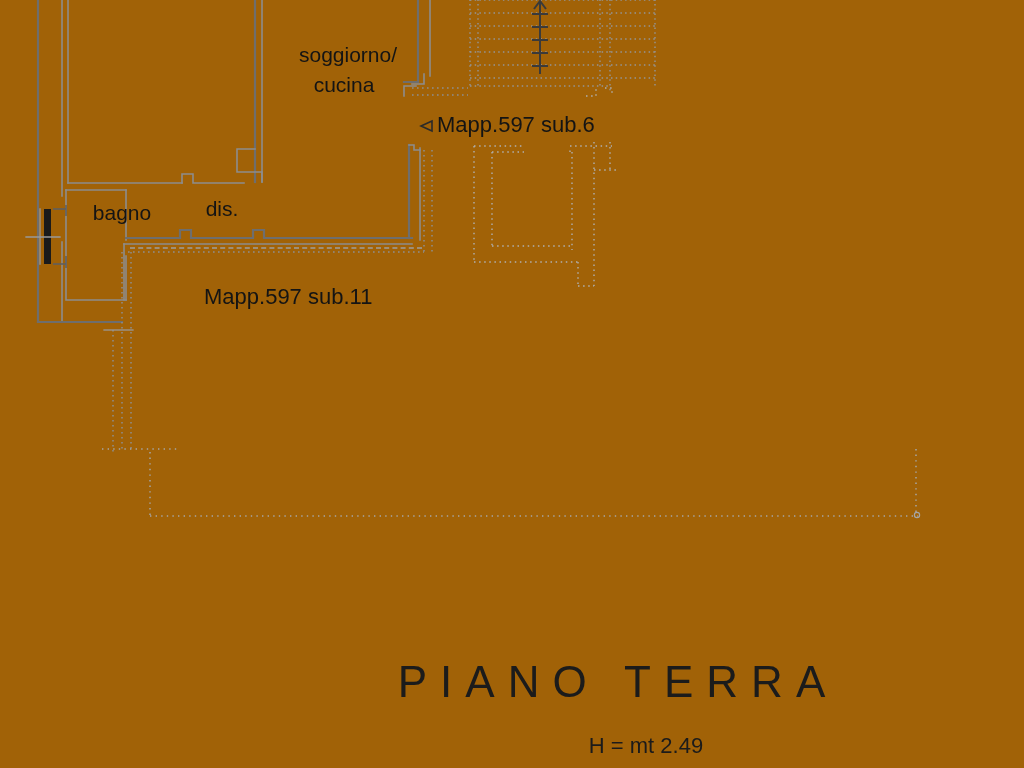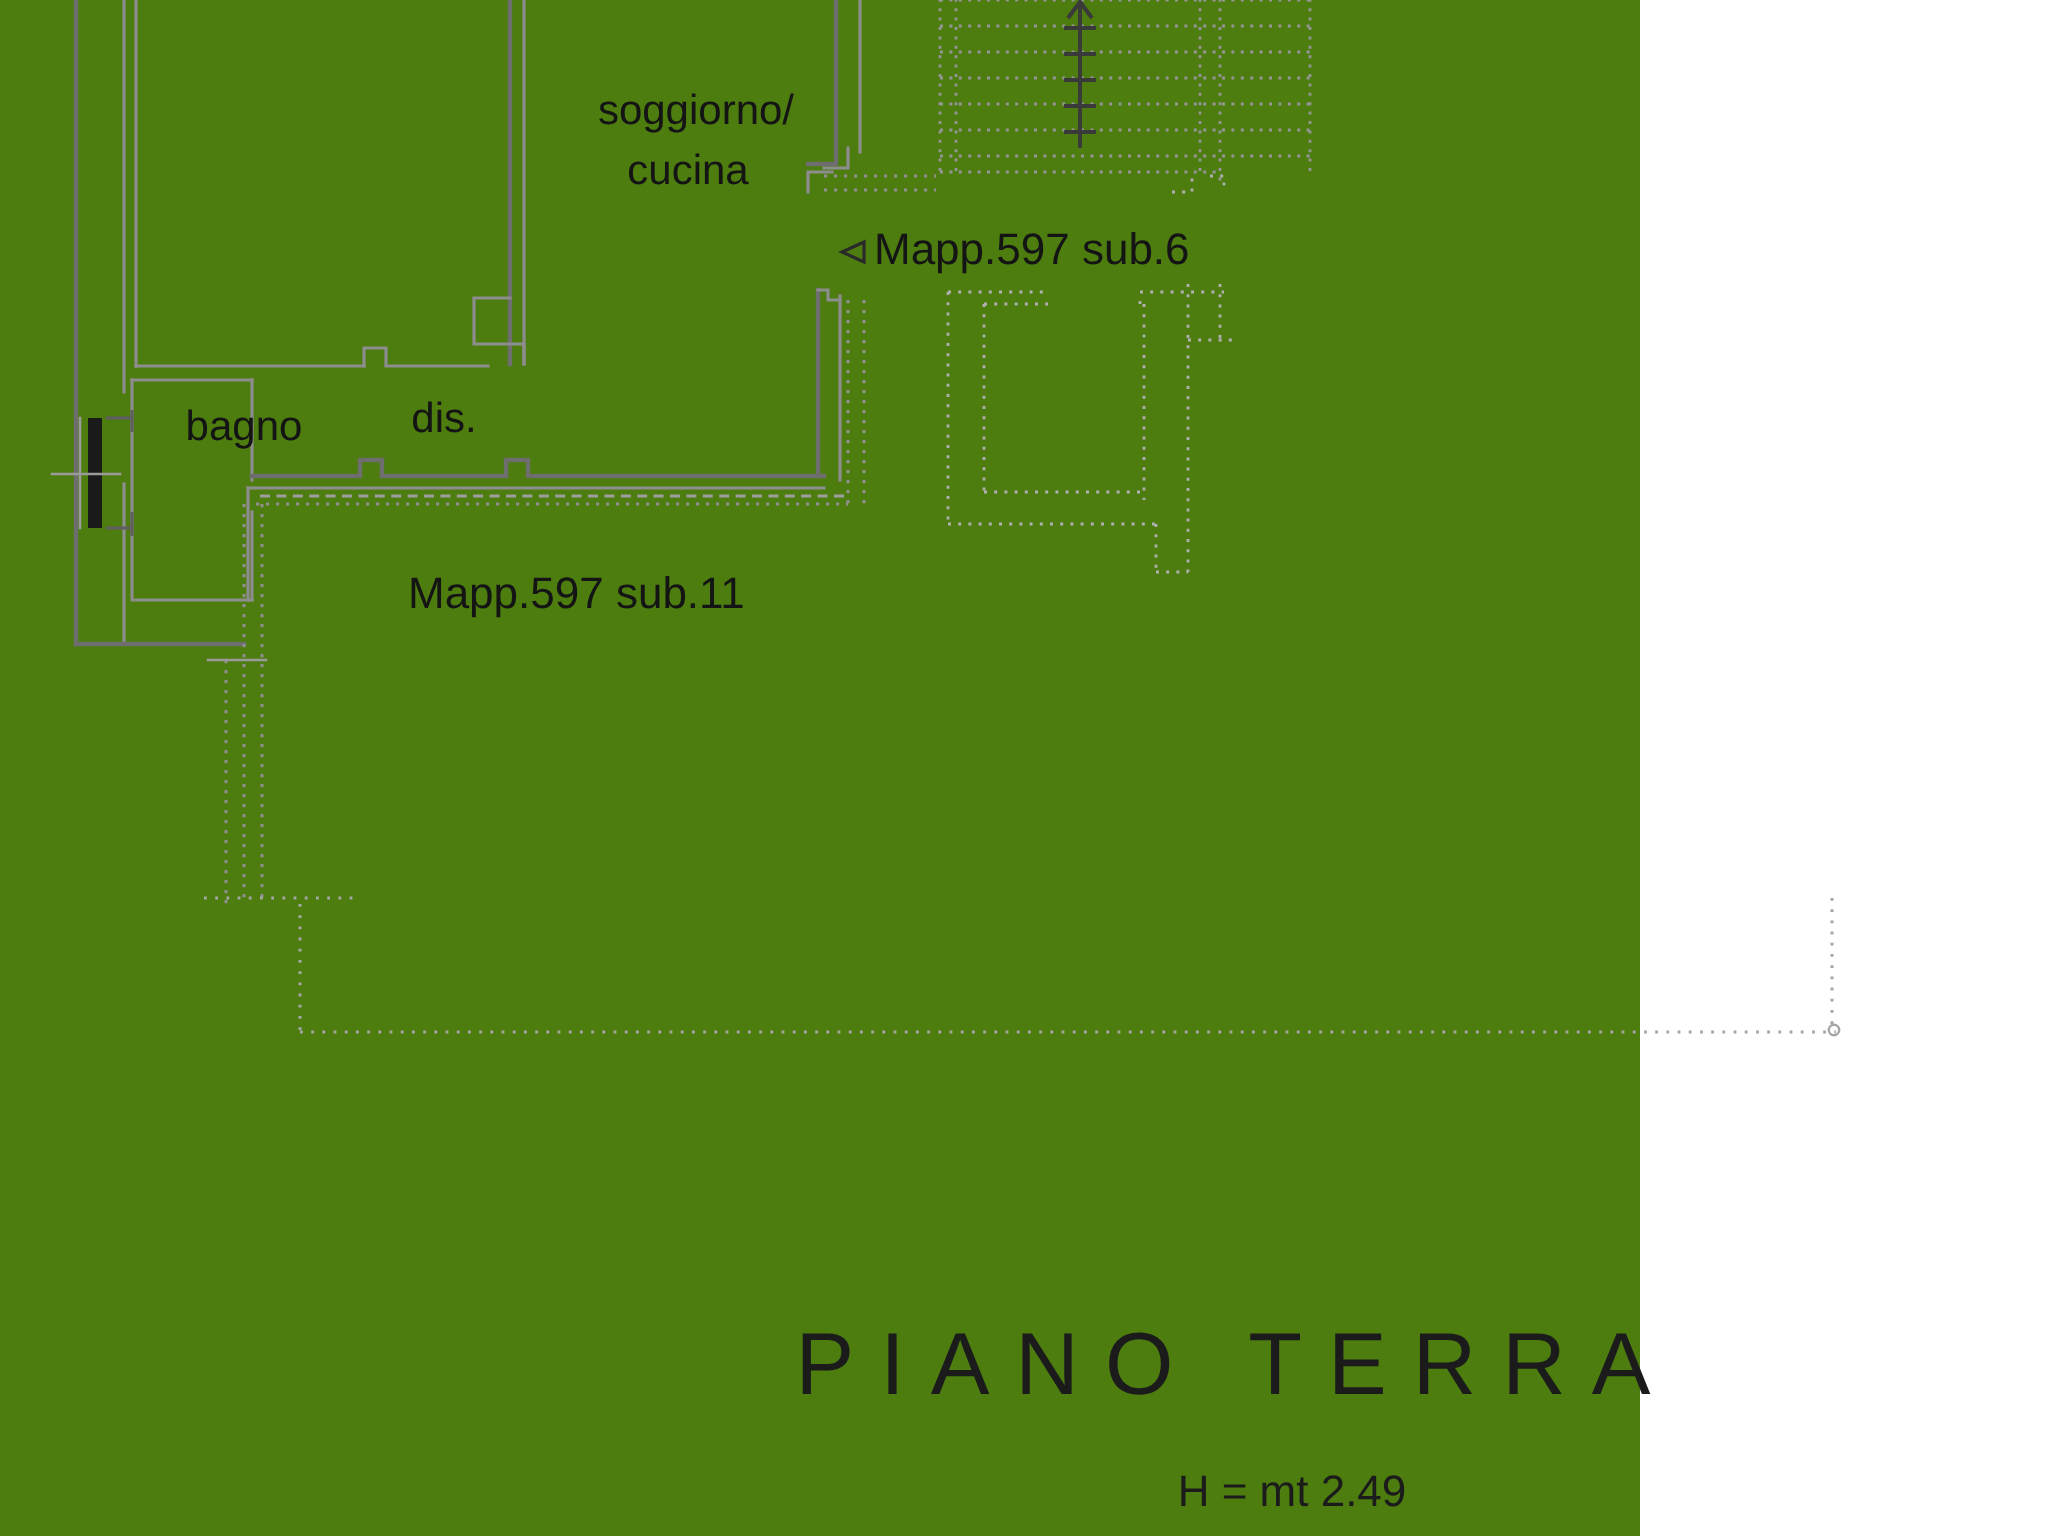--- a/index.html
+++ b/index.html
@@ -9,23 +9,23 @@
   }
   body {
     width: 1024px;
     height: 768px;
     overflow: hidden;
     font-family: "Liberation Sans", sans-serif;
     color: #111111;
   }
   #plan-root {
     position: relative;
-    width: 820px;
+    width: 1024px;
     height: 768px;
-    background: #4d7c0f;
+    background: #a16207;
   }
   svg#floorplan {
     position: absolute;
     top: 0;
     left: 0;
     width: 1024px;
     height: 768px;
     display: block;
   }
   

